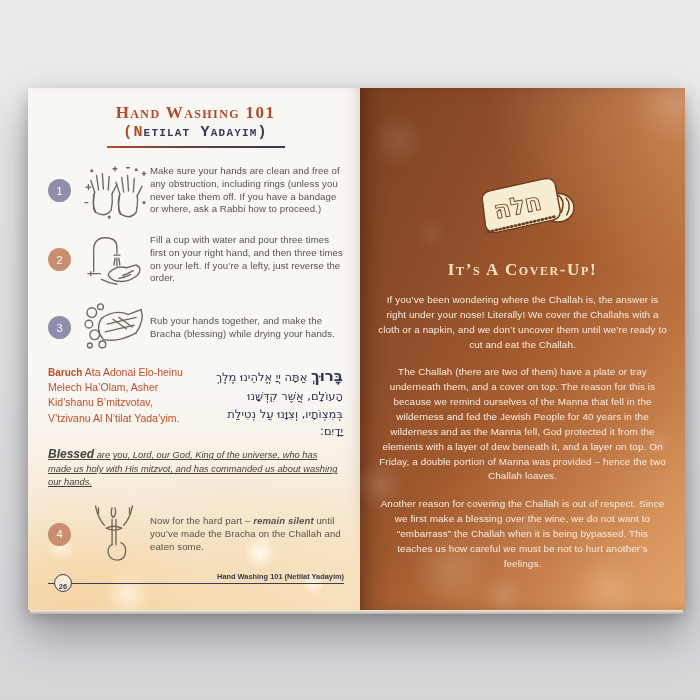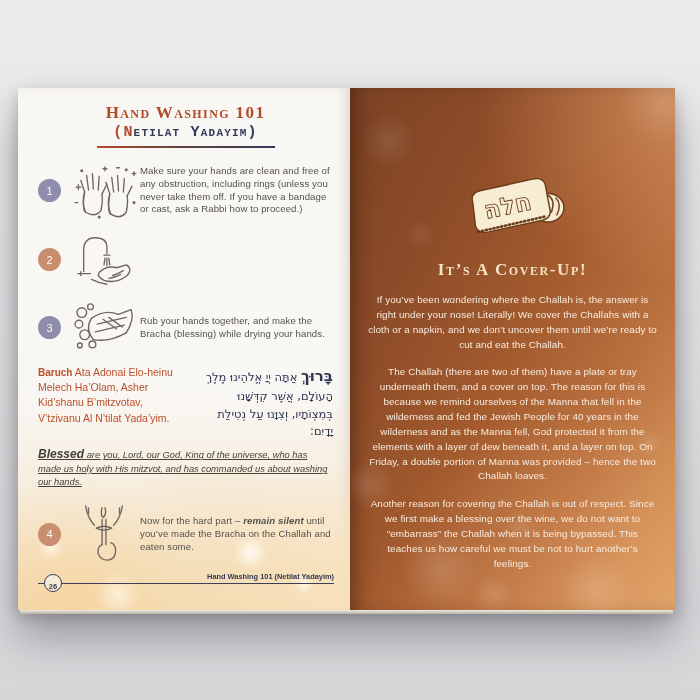--- a/index.html
+++ b/index.html
@@ -5,21 +5,21 @@
   * { margin:0; padding:0; box-sizing:border-box; }
   html,body { width:700px; height:700px; overflow:hidden; }
   body { font-family:"Liberation Sans", sans-serif; }
 
   .scene {
     position:relative; width:700px; height:700px;
     background:linear-gradient(to bottom,#ebebed 0%,#e3e3e5 50%,#d6d6d9 100%);
   }
 
   .book {
-    position:absolute; left:18px; top:88px; width:657px; height:522px;
+    position:absolute; left:28px; top:88px; width:657px; height:522px;
     display:flex;
     box-shadow:0 26px 40px rgba(50,50,60,0.40), 0 6px 14px rgba(0,0,0,0.22);
   }
   .book::after {
     content:""; position:absolute; left:2px; right:2px; bottom:-4px; height:4px;
     background:linear-gradient(to bottom,#efebe2,#b6b1a5); 
   }
 
   
   .page-left {
@@ -159,37 +159,38 @@
               <path d="M15,31 Q12,50 16,52 Q26,58 32,50 Q34,41 33,33"></path>
               <path d="M42,54 C39,47 39,39 41,33 L37,21 M45,31 L43,16 M50,30 L49,14 M55,31 L56,17 M59,35 L64,25"></path>
               <path d="M41,33 Q38,52 42,54 Q52,60 58,52 Q60,43 59,35"></path>
               <path d="M6,26 h5 M8.5,23.5 v5 M34,7 h4 M36,5 v4 M64,12 h4 M66,10 v4 M5,42 h3 M48,6 h3"></path>
               <circle cx="12" cy="9" r="0.9"></circle>
                 <circle cx="58" cy="8" r="0.9"></circle>
                 <circle cx="66" cy="42" r="0.9"></circle>
                 <circle cx="30" cy="57" r="0.9"></circle>
             </svg>
           </div>
-          <p class="step-text"><span>Make sure your hands are clean and free of any obstruction, including rings (unless you never take them off. If you have a bandage or cast, ask a Rabbi how to proceed.)</span><span class="step-bold"></span><span></span></p>
+          <p class="step-text"><span>Make sure your hands are clean and free of any obstruction, including rings (unless you never take them off. If you have a bandage or where, ask a Rabbi how to proceed.)</span><span class="step-bold"></span><span></span></p>
         </div>
 
         <div class="step">
           <div class="badge copper">
               <span>2</span>
             </div>
           <div class="step-art">
             <svg width="68" height="62" viewBox="0 0 70 64">
               <path d="M14,44 L14,22 Q14,9 26,9 Q38,9 38,19 L38,25"></path>
               <path d="M8,46 h13 M11,44 v4"></path>
               <path d="M35,27 h6 M36,30 l-1,7 M40,30 l1,7 M38,30 v8"></path>
               <path d="M30,45 Q38,37 48,40 L58,37 Q65,41 59,48 Q47,57 35,53 Q27,49 30,45"></path>
               <path d="M44,48 Q50,46 55,43 M40,51 Q46,50 52,47"></path>
               <path d="M22,52 Q30,56 38,57"></path>
             </svg>
           </div>
+          <p class="step-text"><span>Fill a cup with water and pour three times first on your right hand, and then three times on your left. If you’re a lefty, just reverse the order.</span><span class="step-bold"></span><span></span></p>
         </div>
 
         <div class="step">
           <div class="badge purple">
               <span>3</span>
             </div>
           <div class="step-art">
             <svg width="68" height="56" viewBox="0 0 70 58">
               <circle cx="12" cy="13" r="5"></circle>
                 <circle cx="21" cy="7" r="3"></circle>

